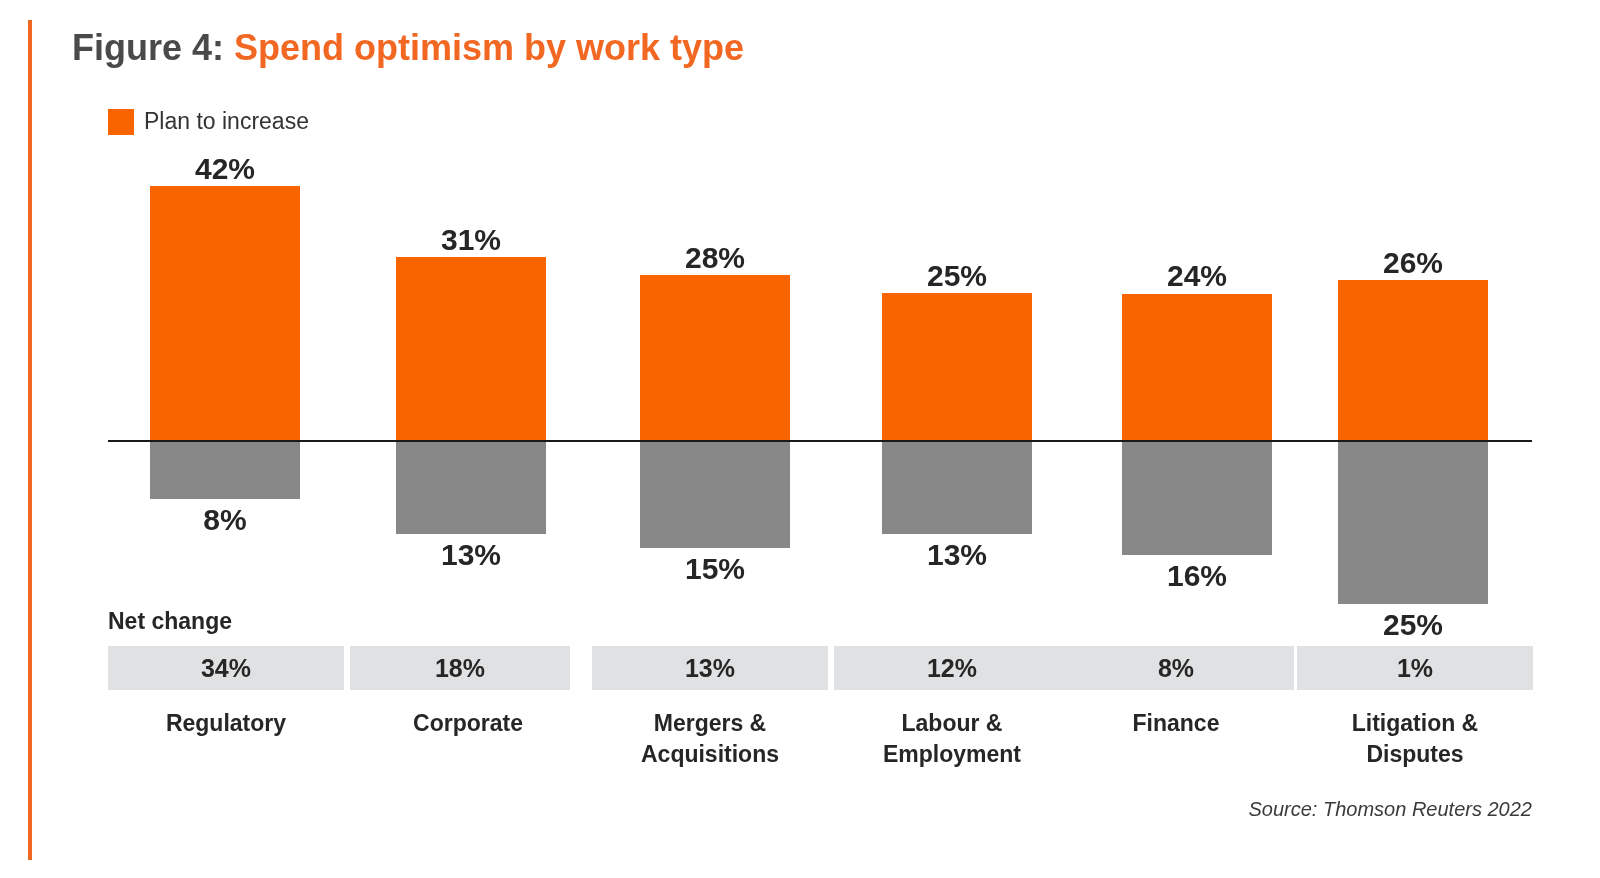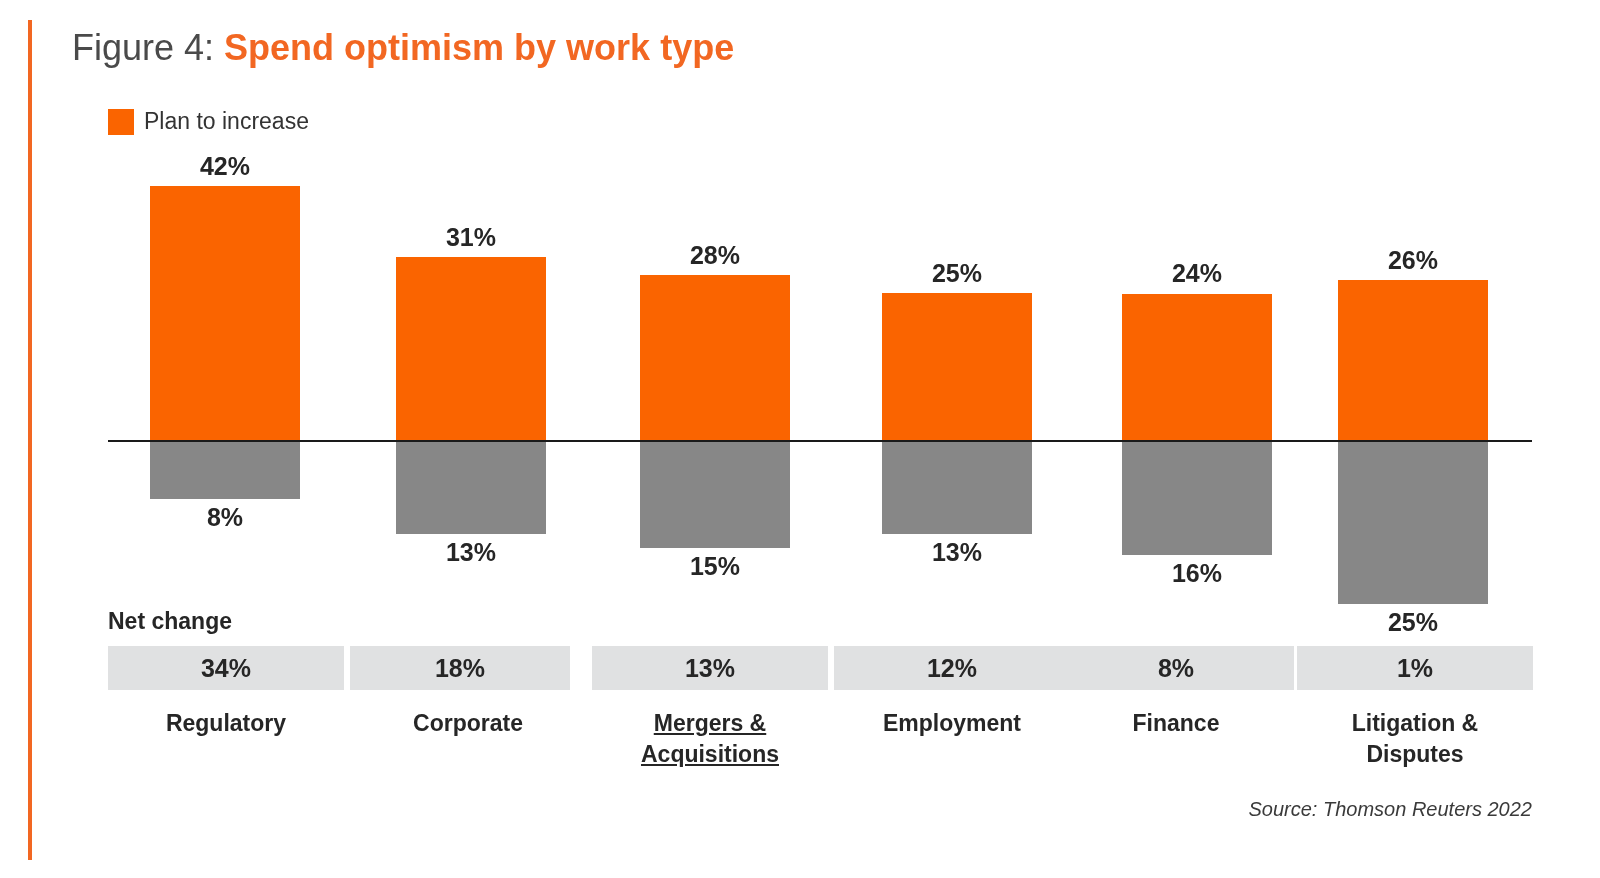--- a/index.html
+++ b/index.html
@@ -30,21 +30,21 @@
   #figure-title {
     position: absolute;
     left: 72px;
     top: 24px;
     font-size: 36px;
     line-height: 48px;
     white-space: nowrap;
   }
   #figure-title .fig-prefix {
     color: #4a4a4a;
-    font-weight: 400;
+    font-weight: 700;
   }
   #figure-title .fig-main {
     color: #F26722;
     font-weight: 700;
   }
 
   
   #legend {
     position: absolute;
     left: 108px;
@@ -105,21 +105,21 @@
     position: absolute;
     left: 0;
     width: 150px;
     background: #878787;
   }
   .val-label {
     position: absolute;
     left: 0;
     width: 150px;
     text-align: center;
-    font-size: 25px;
+    font-size: 30px;
     font-weight: 700;
     color: #262626;
     white-space: nowrap;
   }
 
   
   #net-change-label {
     position: absolute;
     left: 108px;
     top: 608px;
@@ -250,25 +250,26 @@
 </div>
 
 <div class="cat-label" style="left:108px; width:236px;">
   <div>Regulatory</div>
   <div></div>
 </div>
 <div class="cat-label" style="left:350px; width:236px;">
   <div>Corporate</div>
   <div></div>
 </div>
-<div class="cat-label" style="left:592px; width:236px;text-decoration:underline;">
+<div class="cat-label" style="left:592px; width:236px;">
   <div>Mergers &amp;</div>
   <div>Acquisitions</div>
 </div>
 <div class="cat-label" style="left:834px; width:236px;">
+  <div>Labour &amp;</div>
   <div>Employment</div>
 </div>
 <div class="cat-label" style="left:1058px; width:236px;">
   <div>Finance</div>
 </div>
 <div class="cat-label" style="left:1297px; width:236px;">
   <div>Litigation &amp;</div>
   <div>Disputes</div>
 </div>
 

